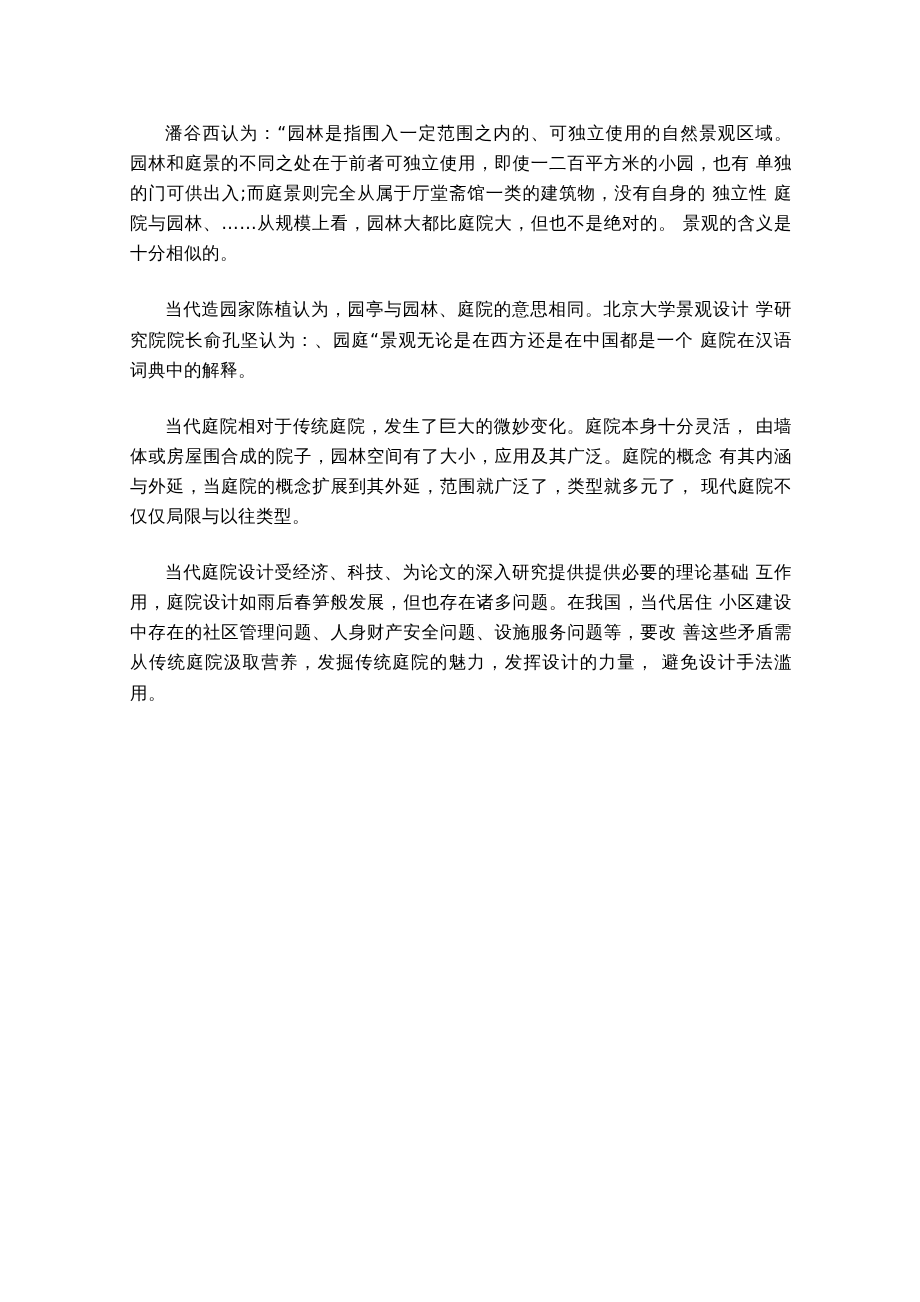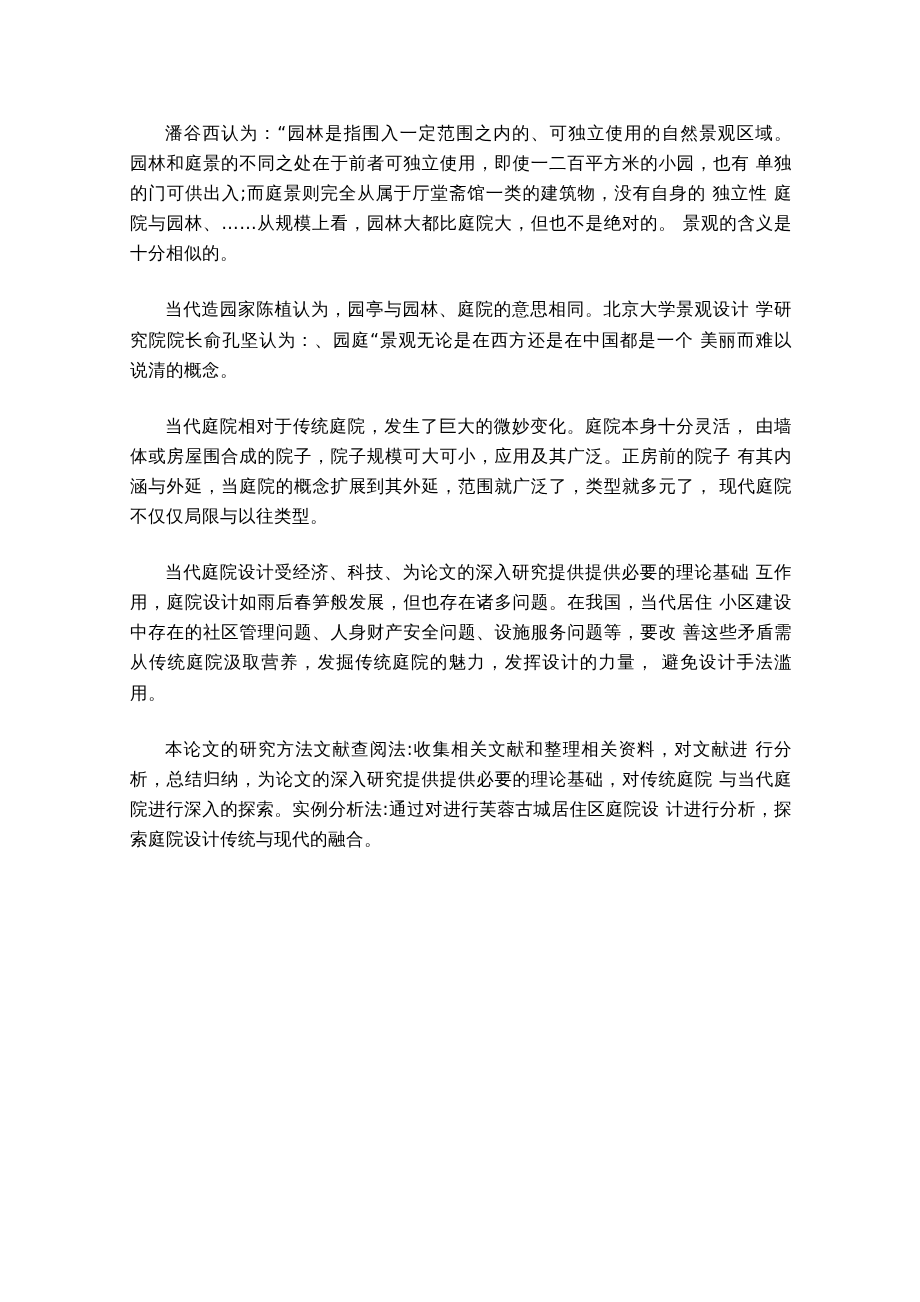--- a/index.html
+++ b/index.html
@@ -33,18 +33,17 @@
     letter-spacing: 0.5px;
     word-break: break-all;
   }
 </style>
 </head>
 <body>
 
 <div class="page">
   <div class="doc-body">
       <p class="para">潘谷西认为：“园林是指围入一定范围之内的、可独立使用的自然景观区域。 园林和庭景的不同之处在于前者可独立使用，即使一二百平方米的小园，也有 单独的门可供出入;而庭景则完全从属于厅堂斋馆一类的建筑物，没有自身的 独立性 庭院与园林、……从规模上看，园林大都比庭院大，但也不是绝对的。 景观的含义是十分相似的。</p>
-      <p class="para">当代造园家陈植认为，园亭与园林、庭院的意思相同。北京大学景观设计 学研究院院长俞孔坚认为：、园庭“景观无论是在西方还是在中国都是一个 美丽而难以说清的概念。</p>
-      <p class="para">当代庭院相对于传统庭院，发生了巨大的微妙变化。庭院本身十分灵活， 由墙体或房屋围合成的院子，院子规模可大可小，应用及其广泛。正房前的院子 有其内涵与外延，当庭院的概念扩展到其外延，范围就广泛了，类型就多元了， 现代庭院不仅仅局限与以往类型。</p>
+      <p class="para">当代造园家陈植认为，园亭与园林、庭院的意思相同。北京大学景观设计 学研究院院长俞孔坚认为：、园庭“景观无论是在西方还是在中国都是一个 庭院在汉语词典中的解释。</p>
+      <p class="para">当代庭院相对于传统庭院，发生了巨大的微妙变化。庭院本身十分灵活， 由墙体或房屋围合成的院子，园林空间有了大小，应用及其广泛。庭院的概念 有其内涵与外延，当庭院的概念扩展到其外延，范围就广泛了，类型就多元了， 现代庭院不仅仅局限与以往类型。</p>
       <p class="para">当代庭院设计受经济、科技、为论文的深入研究提供提供必要的理论基础 互作用，庭院设计如雨后春笋般发展，但也存在诸多问题。在我国，当代居住 小区建设中存在的社区管理问题、人身财产安全问题、设施服务问题等，要改 善这些矛盾需从传统庭院汲取营养，发掘传统庭院的魅力，发挥设计的力量， 避免设计手法滥用。</p>
-      <p class="para">本论文的研究方法文献查阅法:收集相关文献和整理相关资料，对文献进 行分析，总结归纳，为论文的深入研究提供提供必要的理论基础，对传统庭院 与当代庭院进行深入的探索。实例分析法:通过对进行芙蓉古城居住区庭院设 计进行分析，探索庭院设计传统与现代的融合。</p>
     </div>
 </div>
 
 </body></html>

